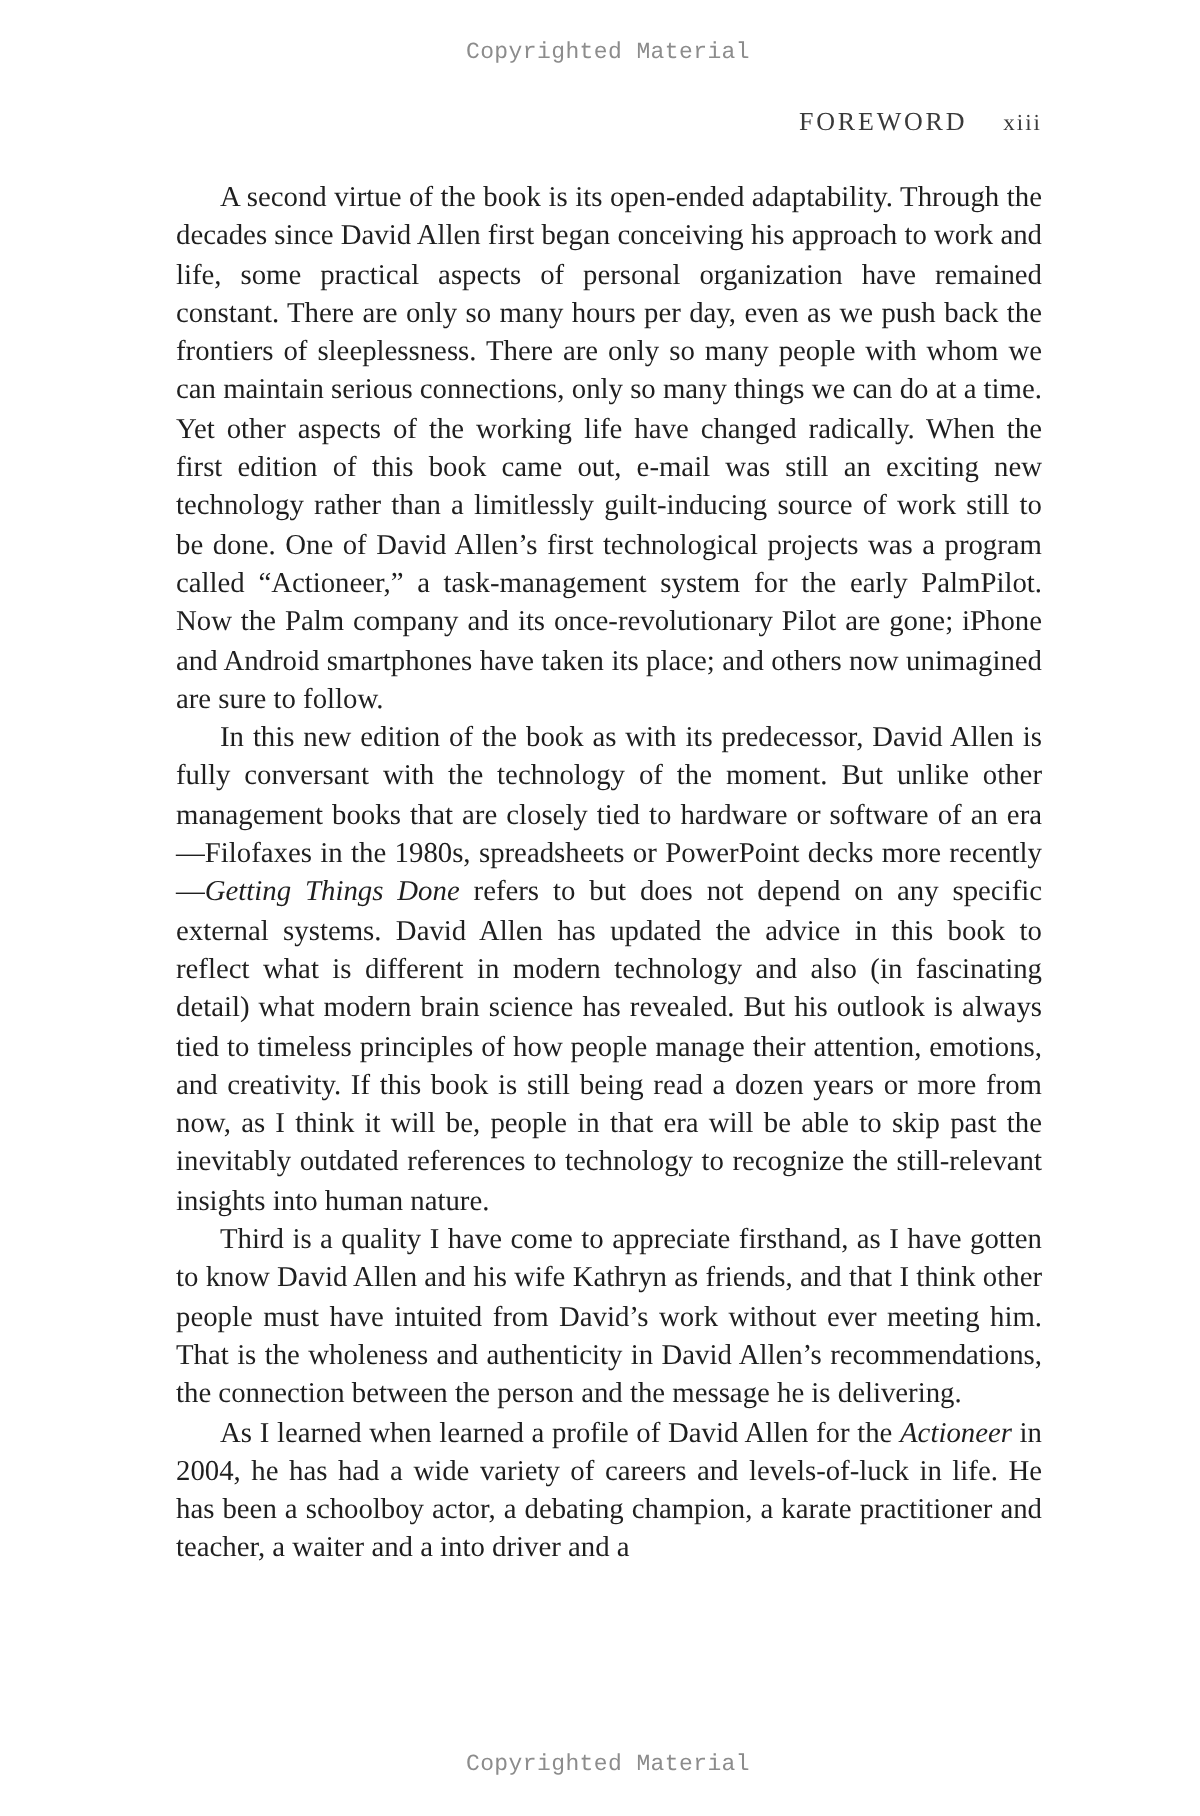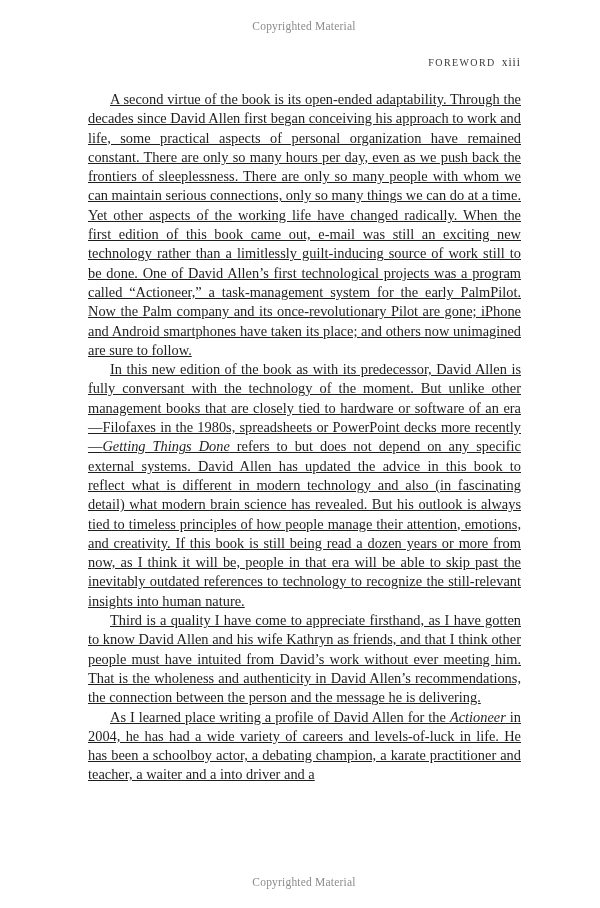--- a/index.html
+++ b/index.html
@@ -13,64 +13,63 @@
     height: 908px;
     background: #ffffff;
     overflow: hidden;
     font-family: "Liberation Serif", "DejaVu Serif", serif;
   }
   .copyright {
     position: absolute;
     left: 0;
     right: 16px;
     text-align: center;
-    font-family: Liberation Serif, serif;
+    font-family: Liberation Mono, monospace;
     font-size: 11.5px;
     color: #8c8c8c;
     letter-spacing: 0.2px;
     margin-left: 24px;
   }
   .copyright.top { top: 20px; }
   .copyright.bottom { top: 876px; }
   .running-header {
     position: absolute;
     top: 52px;
     left: 88px;
     width: 433px;
     text-align: right;
     color: #3a3a3a;
     white-space: nowrap;
   }
   .hdr-label {
-    font-size: 10px;
+    font-size: 13px;
     letter-spacing: 1.4px;
     font-weight: normal;
   }
   .hdr-num {
     font-size: 11.5px;
     letter-spacing: 1px;
-    margin-left: 6px;
+    margin-left: 18px;
   }
   .body-text {
     position: absolute;
     top: 90px;
     left: 88px;
     width: 433px;
     color: #1f1f1f;
     font-size: 14.4px;
     line-height: 19.3px;
     text-align: justify;
     hyphens: auto;
     -webkit-hyphens: auto;
   }
   .para {
     margin: 0;
     padding: 0;
     text-indent: 22px;
-    text-decoration: underline;
   }
   .para em {
     font-style: italic;
     margin-top: 20px;
   }
 </style>
 </head>
 <body>
 
 <div class="page">
@@ -79,18 +78,18 @@
 
   <div class="running-header">
     <span class="hdr-label">FOREWORD</span><span class="hdr-num">xiii</span>
   </div>
 
   <div class="body-text">
 
   <p class="para"><span>A second virtue of the book is its open-ended adaptability. Through the decades since David Allen first began conceiving his approach to work and life, some practical aspects of personal organization have remained constant. There are only so many hours per day, even as we push back the frontiers of sleeplessness. There are only so many people with whom we can maintain serious connections, only so many things we can do at a time. Yet other aspects of the working life have changed radically. When the first edition of this book came out, e-mail was still an exciting new technology rather than a limitlessly guilt-inducing source of work still to be done. One of David Allen’s first technological projects was a program called “Actioneer,” a task-management system for the early PalmPilot. Now the Palm company and its once-revolutionary Pilot are gone; iPhone and Android smartphones have taken its place; and others now unimagined are sure to follow.</span></p>
       <p class="para"><span>In this new edition of the book as with its predecessor, David Allen is fully conversant with the technology of the moment. But unlike other management books that are closely tied to hardware or software of an era—Filofaxes in the 1980s, spreadsheets or PowerPoint decks more recently—</span><em>Getting Things Done</em><span> refers to but does not depend on any specific external systems. David Allen has updated the advice in this book to reflect what is different in modern technology and also (in fascinating detail) what modern brain science has revealed. But his outlook is always tied to timeless principles of how people manage their attention, emotions, and creativity. If this book is still being read a dozen years or more from now, as I think it will be, people in that era will be able to skip past the inevitably outdated references to technology to recognize the still-relevant insights into human nature.</span></p>
       <p class="para"><span>Third is a quality I have come to appreciate firsthand, as I have gotten to know David Allen and his wife Kathryn as friends, and that I think other people must have intuited from David’s work without ever meeting him. That is the wholeness and authenticity in David Allen’s recommendations, the connection between the person and the message he is delivering.</span></p>
-      <p class="para"><span>As I learned place writing a profile of David Allen for the </span><em>Actioneer</em><span> in 2004, he has had a wide variety of careers and levels-of-luck in life. He has been a schoolboy actor, a debating champion, a karate practitioner and teacher, a waiter and a into driver and a</span></p>
+      <p class="para"><span>As I learned when learned a profile of David Allen for the </span><em>Actioneer</em><span> in 2004, he has had a wide variety of careers and levels-of-luck in life. He has been a schoolboy actor, a debating champion, a karate practitioner and teacher, a waiter and a into driver and a</span></p>
     </div>
 
   <div class="copyright bottom">Copyrighted Material</div>
 
 </div>
 
 </body></html>

